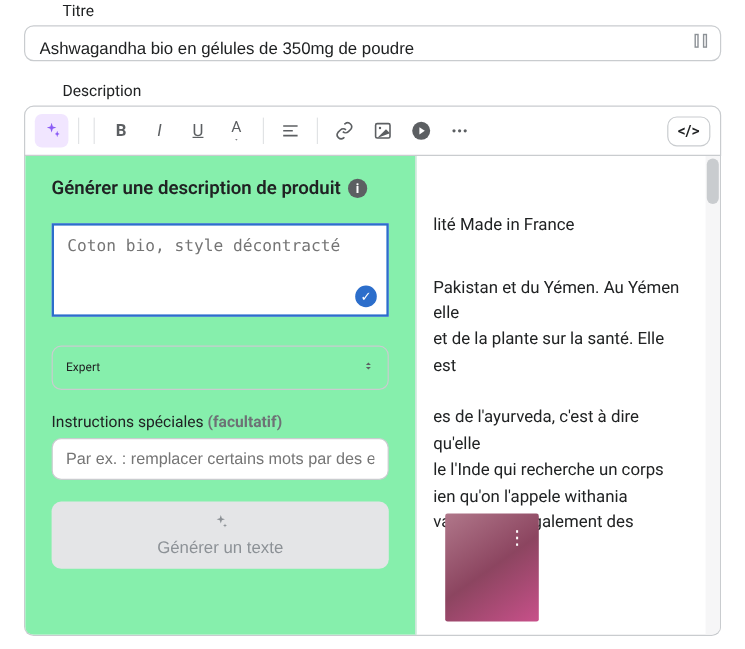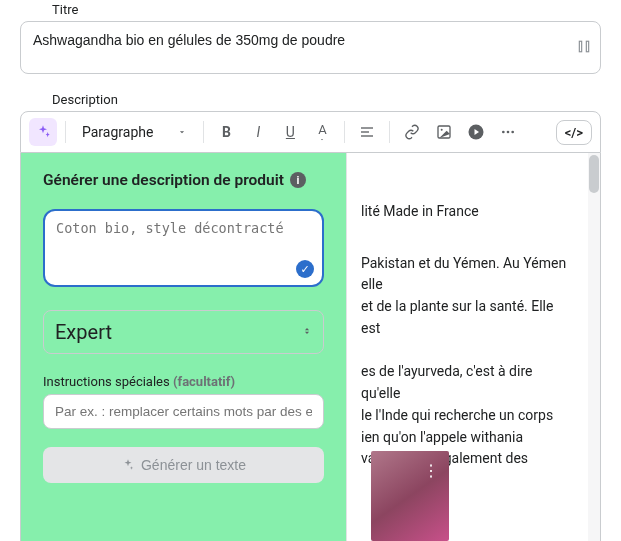--- a/index.html
+++ b/index.html
@@ -19,21 +19,21 @@
     margin-left: 32px;
   }
   .title-input-wrap {
     position: relative;
     margin-bottom: 18px;
   }
   .title-input {
     width: 100%;
     border: 1px solid #c9cccf;
     border-radius: 8px;
-    padding: 10px 36px 25px 12px;
+    padding: 10px 36px 2px 12px;
     font-size: 14px;
     color: #202223;
   }
   .title-icon {
     position: absolute;
     right: 10px;
     top: 50%;
     transform: translateY(-50%);
     color: #8c9196;
   }
@@ -181,21 +181,21 @@
   .panel-label {
     font-size: 13px;
     color: #202223;
     margin-bottom: 5px;
   }
   .panel-label .optional { color: #6d7175; font-weight: bold; }
   .keywords-input {
     width: 100%;
     height: 78px;
     border: 2px solid #2c6ecb;
-    border-radius: 12px;
+    border-radius: 0;
     padding: 9px 11px;
     font-size: 13.5px;
     color: #6d7175;
     resize: none;
     outline: none;
     position: relative;
   }
   .keywords-wrap { position: relative; margin-bottom: 20px; }
   .check-badge {
     position: absolute;
@@ -209,21 +209,21 @@
     display: flex;
     align-items: center;
     justify-content: center;
     font-size: 11px;
   }
   .tone-select {
     width: 100%;
     border: 1px solid #c9cccf;
     border-radius: 8px;
     padding: 9px 11px;
-    font-size: 20px;
+    font-size: 10px;
     display: flex;
     justify-content: space-between;
     align-items: center;
     cursor: pointer;
     margin-bottom: 20px;
     color: #202223;
   }
   .tone-select .chev { color: #5c5f62; font-size: 12px; }
   .special-input {
     width: 100%;
@@ -241,20 +241,21 @@
     color: #8c9196;
     border-radius: 8px;
     padding: 10px;
     font-size: 14px;
     font-weight: 500;
     display: flex;
     align-items: center;
     justify-content: center;
     gap: 6px;
     cursor: not-allowed;
+    flex-direction: column;
   }
   .sparkle { display: inline-flex; }
 </style>
 </head>
 <body>
 
 <div class="field-label">Titre</div>
 <div class="title-input-wrap">
   <input class="title-input" type="text" value="Ashwagandha bio en gélules de 350mg de poudre" style="">
   <span class="title-icon">
@@ -267,26 +268,20 @@
 
 <div class="field-label">Description</div>
 
 <div class="toolbar-outer">
   <div class="ai-btn">
     <svg width="16" height="16" viewBox="0 0 24 24" fill="currentColor">
         <path d="M12 2l1.5 4.5L18 8l-4.5 1.5L12 14l-1.5-4.5L6 8l4.5-1.5L12 2zm7 10l.9 2.7L22 16l-2.1.9L19 20l-.9-3.1L16 16l2.1-1.3L19 12z"></path>
       </svg>
   </div>
   <div class="sep"></div>
-  <div class="para-select">
-    <span>Paragraphe</span>
-    <svg width="10" height="10" viewBox="0 0 24 24" fill="currentColor">
-        <path d="M7 10l5 5 5-5z"></path>
-      </svg>
-  </div>
   <div class="sep"></div>
   <div class="tbtn">
       <b>B</b>
     </div>
   <div class="tbtn">
       <i>I</i>
     </div>
   <div class="tbtn">
       <u>U</u>
     </div>

